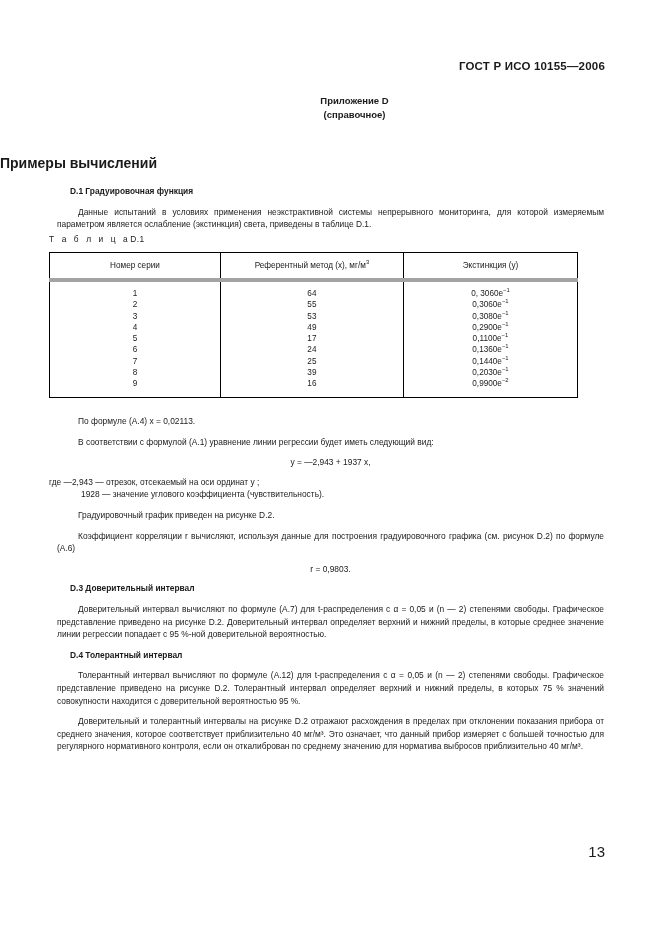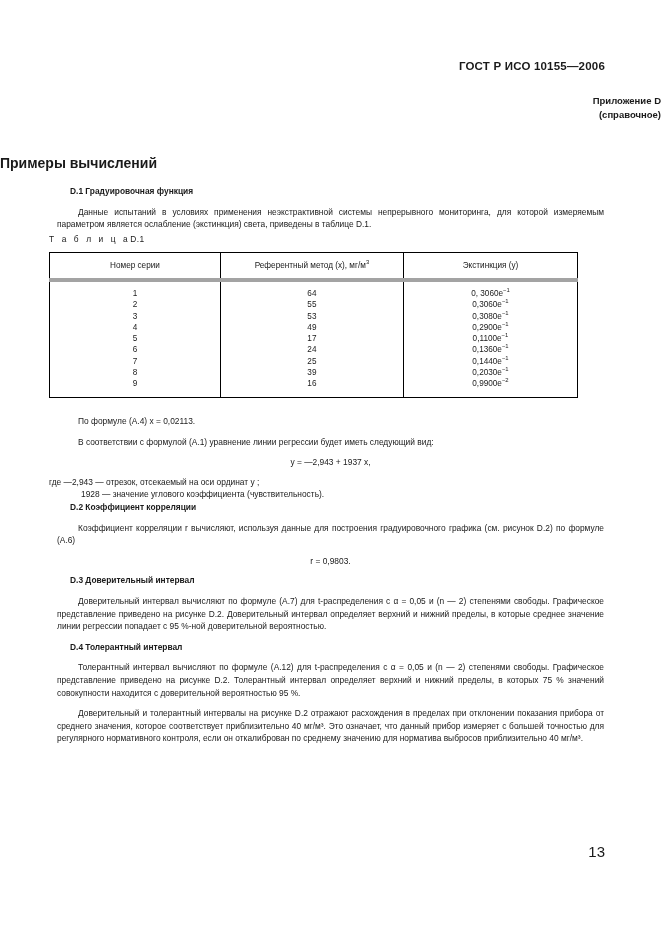--- a/index.html
+++ b/index.html
@@ -30,21 +30,21 @@
     white-space: nowrap;
     padding-left: 16px;
   }
 
   
   .annex-title {
     position: absolute;
     top: 94px;
     left: 0;
     right: 0;
-    text-align: right;
+    text-align: center;
     font-size: 9.5px;
     font-weight: bold;
     line-height: 14px;
     margin-left: 48px;
   }
   .annex-title .sub {
     font-weight: bold;
   }
 
   .section-title {
@@ -240,22 +240,22 @@
   <div class="content" style="top:407px;">
 
     <p class="para tight">По формуле (A.4) x = 0,02113.</p>
     <p class="para tight">В соответствии с формулой  (A.1) уравнение линии регрессии будет иметь следующий вид:</p>
 
     <div class="formula">y = —2,943 + 1937 x,</div>
 
     <p class="where"><span>где</span> <span>—2,943 — отрезок, отсекаемый на оси ординат y ;</span></p>
     <p class="where-ind">1928 — значение углового коэффициента (чувствительность).</p>
 
-
-    <p class="h-sub">D.2  Коэффициент корреляции</p>
+    <p class="para tight">Градуировочный график приведен на рисунке D.2.</p>
+
     <p class="para">Коэффициент корреляции r вычисляют, используя данные для построения градуировочного графика (см. рисунок D.2) по формуле  (A.6)</p>
 
     <div class="formula">r = 0,9803.</div>
 
     <p class="h-sub">D.3  Доверительный интервал</p>
     <p class="para">Доверительный интервал вычисляют по формуле (A.7) для t-распределения с α = 0,05 и (n — 2) степенями свободы. Графическое представление приведено на рисунке D.2. Доверительный интервал определяет верхний и нижний пределы, в которые среднее значение линии регрессии попадает с 95 %-ной доверительной вероятностью.</p>
 
     <p class="h-sub">D.4  Толерантный интервал</p>
     <p class="para">Толерантный интервал вычисляют по формуле (A.12) для t-распределения с α = 0,05 и (n — 2) степенями свободы. Графическое представление приведено на рисунке D.2. Толерантный интервал определяет верхний и нижний пределы, в которых 75 % значений совокупности находится с доверительной вероятностью 95 %.</p>
     <p class="para">Доверительный и толерантный интервалы на рисунке D.2 отражают расхождения в пределах при отклонении показания прибора от среднего значения, которое соответствует  приблизительно 40 мг/м³. Это означает, что данный прибор измеряет с большей точностью для регулярного нормативного контроля, если он откалиброван по среднему значению для норматива выбросов приблизительно 40 мг/м³.</p>

